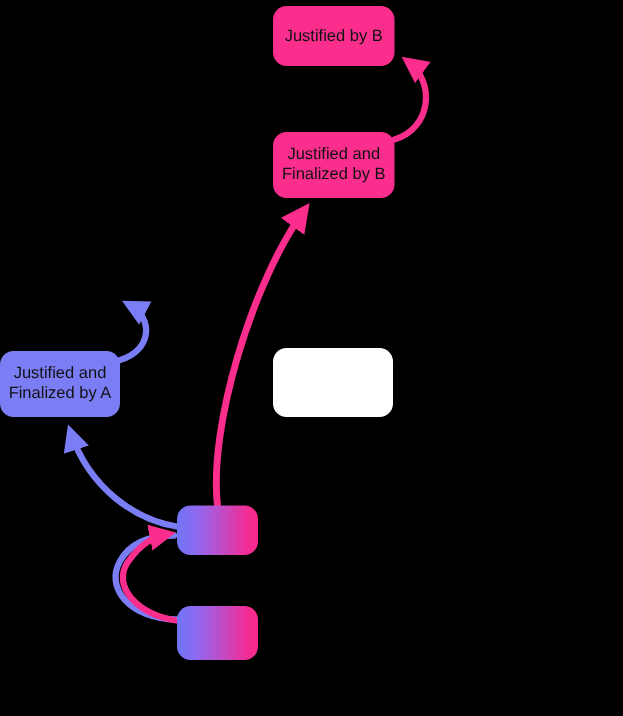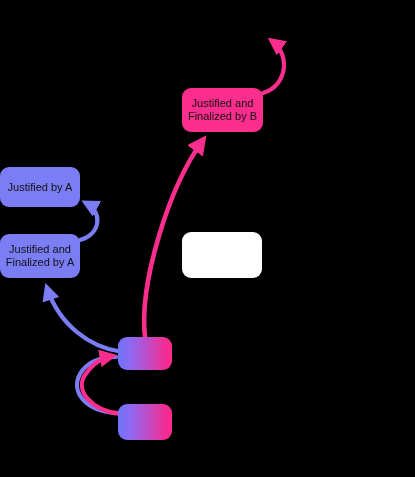--- a/index.html
+++ b/index.html
@@ -74,29 +74,29 @@
 
     <path d="M 80 240 C 101 234, 103 212, 86 203" fill="none" stroke="#7b7df5" stroke-width="4.2" stroke-linecap="round" marker-end="url(#arrow-blue)"></path>
 
     <path d="M 118 351 C 92 347, 60 327, 47 288" fill="none" stroke="#7b7df5" stroke-width="4.2" stroke-linecap="round" marker-end="url(#arrow-blue)"></path>
 
     <path d="M 118 413 C 86 412, 70 392, 80 374 C 88 360, 104 357, 116 357" fill="none" stroke="#7b7df5" stroke-width="4.2" stroke-linecap="round"></path>
 
     <path d="M 120 414 C 90 410, 75 390, 85 375 C 94 362, 102 358, 112 356" fill="none" stroke="#fb2e8d" stroke-width="4.2" stroke-linecap="round" marker-end="url(#arrow-pink)"></path>
   </svg>
 
+  <div class="node node-pink" id="node-justified-b">
+    <span>Justified by B</span>
+  </div>
 
   <div class="node node-pink" id="node-justified-finalized-b">
     <span>Justified and
 Finalized by B</span>
   </div>
 
-  <div class="node node-blue" id="node-justified-a">
-    <span>Justified by A</span>
-  </div>
 
   <div class="node node-blue" id="node-justified-finalized-a">
     <span>Justified and
 Finalized by A</span>
   </div>
 
   <div class="node node-white" id="node-blank">
     <span></span>
   </div>
 

